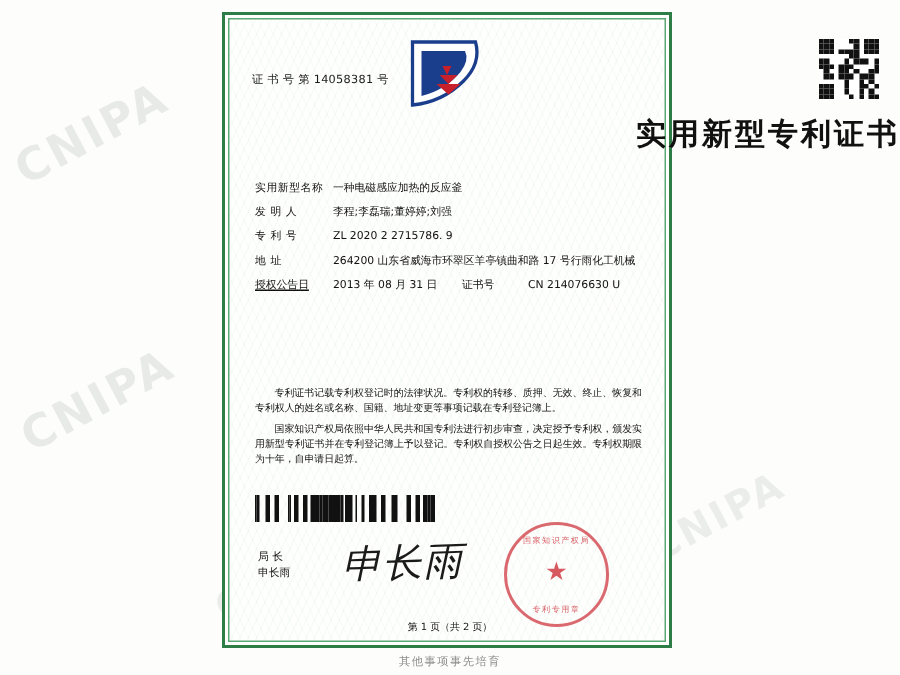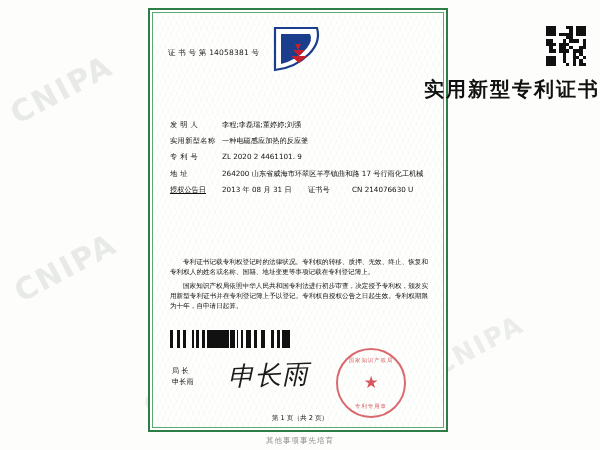--- a/index.html
+++ b/index.html
@@ -456,30 +456,30 @@
       <path d="M26 32 L42 32 L34 39 Z" fill="#c8202a"></path>
     </svg>
   </div>
 
   <div class="cert-number">证 书 号 第 14058381 号</div>
 
   <div class="main-title">实用新型专利证书</div>
 
   <div class="fields">
     <div class="field">
+      <span class="lab">实用新型名称</span>
+      <span class="val">一种电磁感应加热的反应釜</span>
+    </div>
+    <div class="field">
       <span class="lab">发 明 人</span>
       <span class="val">李程;李磊瑞;董婷婷;刘强</span>
     </div>
     <div class="field">
-      <span class="lab">实用新型名称</span>
-      <span class="val">一种电磁感应加热的反应釜</span>
-    </div>
-    <div class="field">
       <span class="lab">专 利 号</span>
-      <span class="val">ZL 2020 2 4461101. 9</span>
+      <span class="val">ZL 2020 2 2715786. 9</span>
     </div>
     <div class="field">
       <span class="lab">地 址</span>
       <span class="val">264200 山东省威海市环翠区羊亭镇曲和路 17 号行雨化工机械</span>
     </div>
     <div class="row-split">
       <div class="c1">
         <span class="lab">授权公告日</span>
         <span class="val">2013 年 08 月 31 日</span>
       </div>

